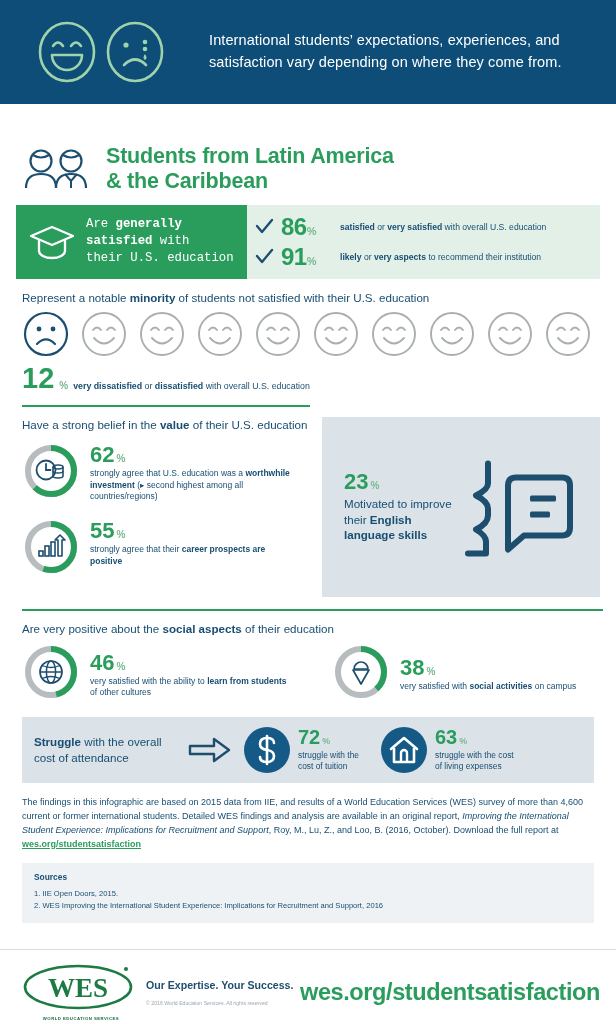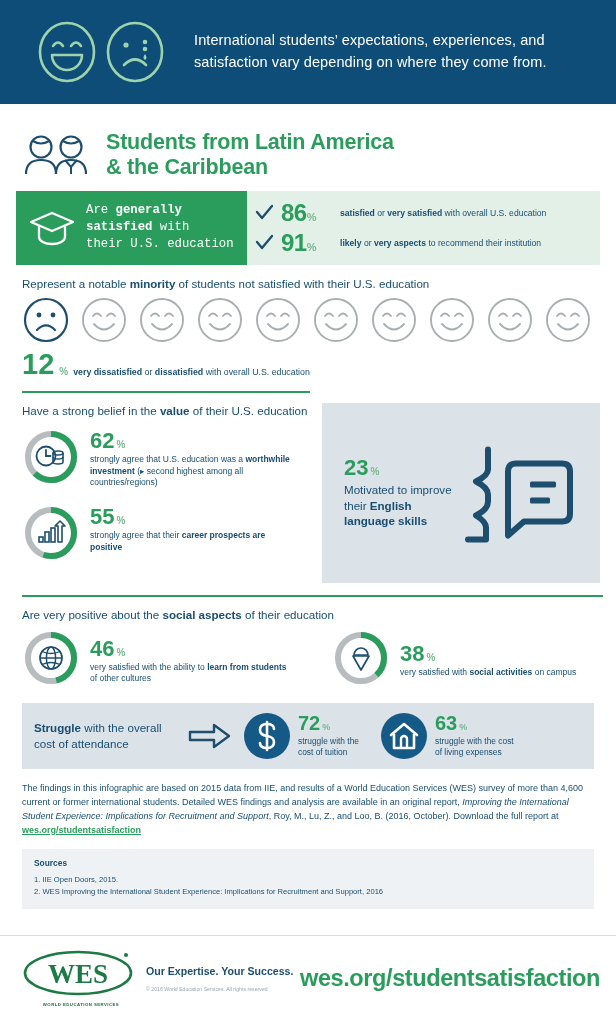--- a/index.html
+++ b/index.html
@@ -22,24 +22,25 @@
     display: flex;
     align-items: center;
     padding: 0 14px 0 36px;
   }
   .header-faces { flex: 0 0 auto; display: flex; gap: 6px; margin-right: 28px; }
   .header-text {
     color: #ffffff;
     font-size: 14.5px;
     line-height: 1.5;
     letter-spacing: .1px;
-  }
-
-  
-  .body-wrap { padding: 16px 16px; }
+    margin-left: 15px;
+  }
+
+  
+  .body-wrap { padding: 16px 16px; margin-top: 14px; }
 
   
   .title-row {
     display: flex;
     align-items: center;
     padding: 10px 0 8px 6px;
     gap: 12px;
   }
   .title-text {
     color: #2a9d5c;

